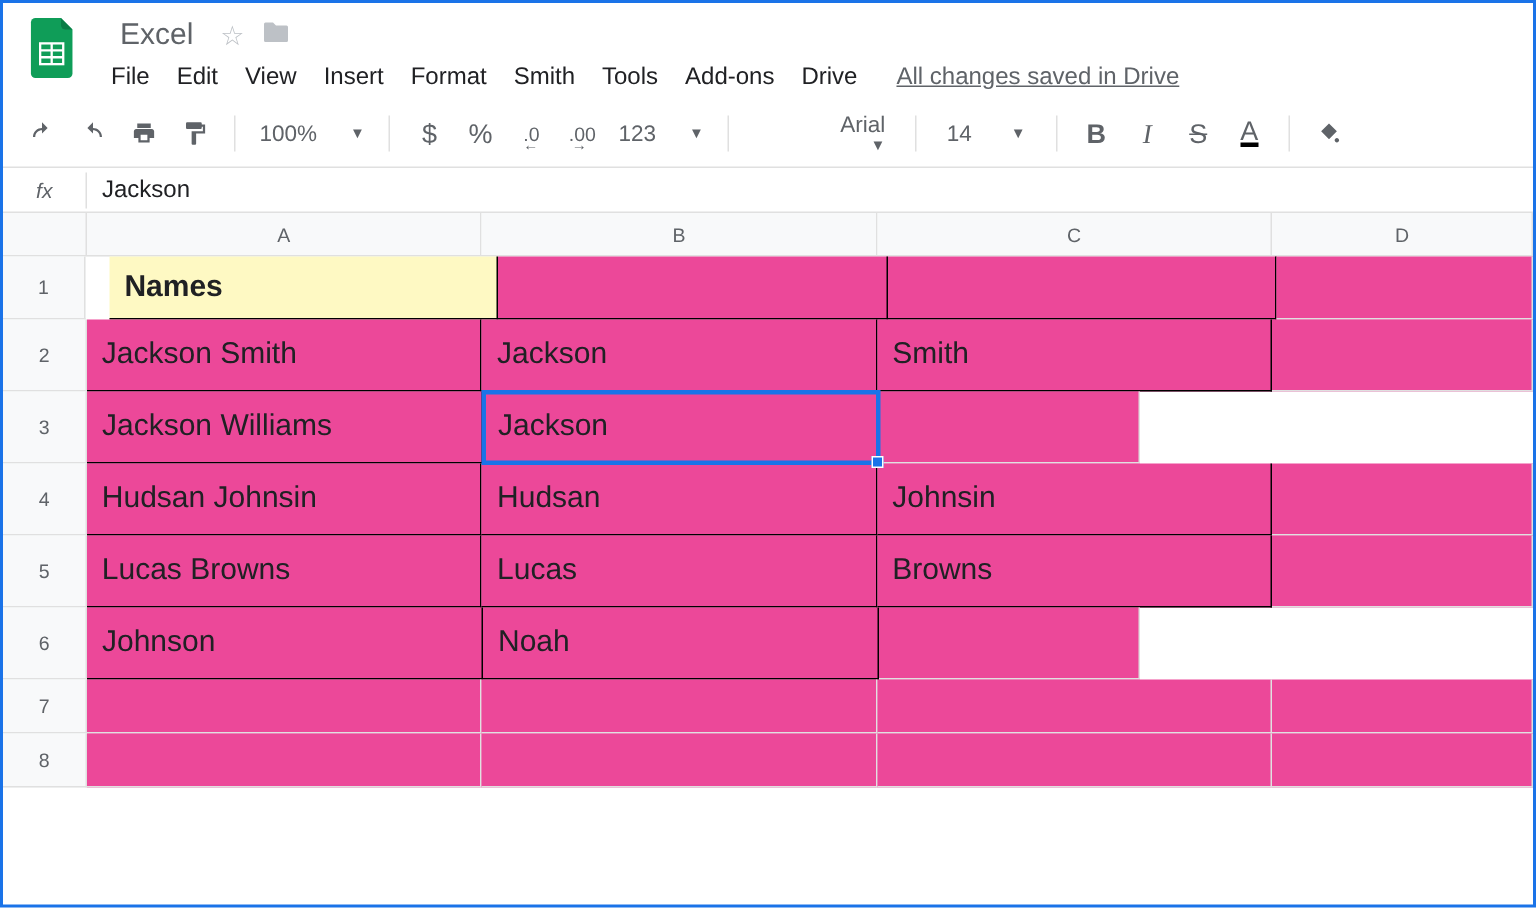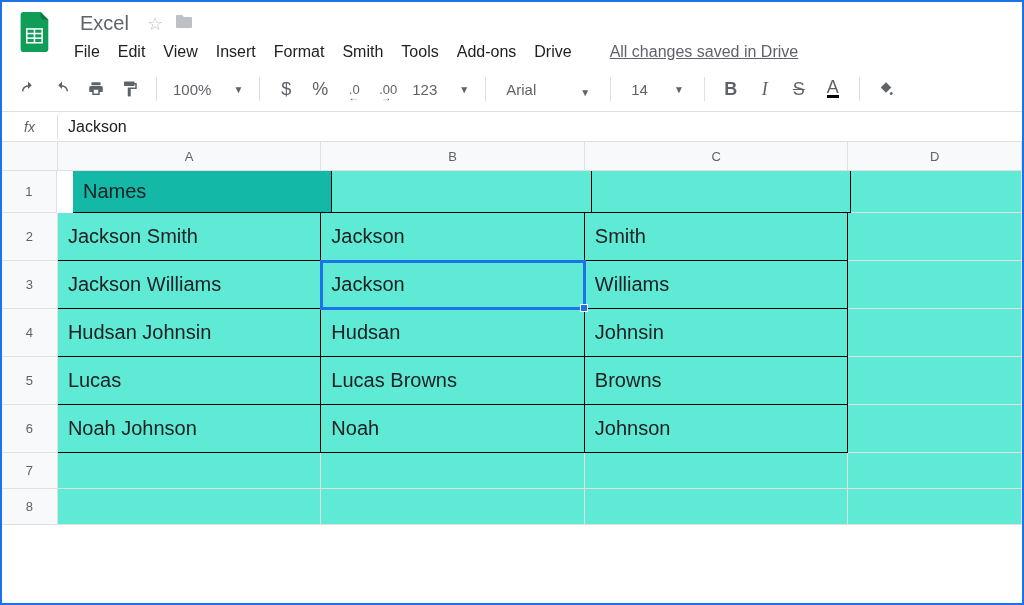--- a/index.html
+++ b/index.html
@@ -9,28 +9,28 @@
     .header { display: flex; align-items: flex-start; padding: 8px 12px 0 12px; }
     .logo { width: 44px; height: 44px; margin-right: 16px; display: flex; align-items: center; justify-content: center; }
     .logo svg { width: 40px; height: 40px; }
     .title-area { flex: 1; }
     .title-row { display: flex; align-items: center; gap: 12px; }
     .doc-title { font-size: 20px; color: #5f6368; padding: 2px 6px; }
     .star-icon { color: #bdc1c6; font-size: 18px; cursor: pointer; }
     .folder-icon { color: #bdc1c6; font-size: 18px; cursor: pointer; }
     .menubar { display: flex; align-items: center; gap: 18px; margin-top: 6px; font-size: 16px; color: #202124; }
     .menubar span { cursor: pointer; }
-    .save-status { text-decoration: underline; color: #5f6368; margin-left: 20px; }
+    .save-status { text-decoration: underline; color: #5f6368; margin-left: 8px; }
     
     
     .toolbar { display: flex; align-items: center; gap: 6px; padding: 8px 12px; border-bottom: 1px solid #e0e0e0; margin-top: 6px; }
     .tb-btn { width: 28px; height: 28px; display: flex; align-items: center; justify-content: center; cursor: pointer; color: #5f6368; font-size: 18px; border-radius: 2px; }
     .tb-sep { width: 1px; height: 24px; background: #e0e0e0; margin: 0 6px; }
     .tb-zoom { display: flex; align-items: center; gap: 22px; color: #5f6368; font-size: 15px; cursor: pointer; padding: 0 4px; }
-    .tb-font { display: flex; align-items: flex-end; gap: 0; color: #5f6368; font-size: 15px; cursor: pointer; padding: 0 8px; min-width: 100px; }
+    .tb-font { display: flex; align-items: flex-end; gap: 0; color: #5f6368; font-size: 15px; cursor: pointer; padding: 0 8px; min-width: 100px; flex-direction: column; }
     .tb-fontsize { display: flex; align-items: center; gap: 16px; color: #5f6368; font-size: 15px; cursor: pointer; padding: 0 8px; }
     .tb-bold { font-weight: bold; }
     .tb-italic { font-style: italic; font-family: serif; }
     .tb-strike { text-decoration: line-through; }
     .tb-color { border-bottom: 3px solid #000; padding-bottom: 1px; line-height: 14px; }
     .caret { font-size: 10px; color: #5f6368; }
     
     
     .formula-bar { display: flex; align-items: center; border-bottom: 1px solid #e0e0e0; height: 30px; }
     .fx-label { width: 56px; text-align: center; font-style: italic; color: #5f6368; font-size: 14px; border-right: 1px solid #e0e0e0; padding: 4px 0; }
@@ -41,24 +41,24 @@
     .col-headers { display: flex; background: #f8f9fa; border-bottom: 1px solid #e0e0e0; }
     .corner { width: 56px; height: 28px; border-right: 1px solid #e0e0e0; background: #f8f9fa; }
     .col-header { height: 28px; display: flex; align-items: center; justify-content: center; color: #5f6368; font-size: 13px; border-right: 1px solid #e0e0e0; background: #f8f9fa; cursor: pointer; }
     .col-A { width: 264px; }
     .col-B { width: 264px; }
     .col-C { width: 264px; }
     .col-D { width: 174px; }
     
     .row { display: flex; }
     .row-header { width: 56px; display: flex; align-items: center; justify-content: center; color: #5f6368; font-size: 13px; background: #f8f9fa; border-right: 1px solid #e0e0e0; border-bottom: 1px solid #e0e0e0; cursor: pointer; }
-    .cell { height: 48px; display: flex; align-items: center; padding: 0 10px; font-size: 20px; border-right: 1px solid #000; border-bottom: 1px solid #000; background: #5eead4; cursor: cell; }
+    .cell { height: 48px; display: flex; align-items: center; padding: 0 10px; font-size: 20px; border-right: 1px solid #000; border-bottom: 1px solid #000; background: #ec4899; cursor: cell; }
     .row-1 .cell { height: 42px; }
     .cell.no-border { border-right: 1px solid #e0e0e0; border-bottom: 1px solid #e0e0e0; }
-    .cell.header-cell { background: #14b8a6; font-weight: normal; margin-left: 16px; }
+    .cell.header-cell { background: #fef9c3; font-weight: bold; margin-left: 16px; }
     .row-empty .cell { height: 36px; border-right: 1px solid #e0e0e0; border-bottom: 1px solid #e0e0e0; }
     .row-empty .row-header { height: 36px; }
     
     .active-cell { position: relative; outline: 3px solid #1a73e8; outline-offset: -2px; z-index: 2; }
     .active-handle { position: absolute; right: -4px; bottom: -4px; width: 8px; height: 8px; background: #1a73e8; border: 1px solid #fff; z-index: 3; }
   </style>
 </head>
 <body>
 
 <div class="header">
@@ -189,42 +189,40 @@
     <div class="cell col-C">Smith</div>
     <div class="cell col-D no-border"></div>
   </div>
   <div class="row">
     <div class="row-header" style="height:48px;">3</div>
     <div class="cell col-A">Jackson Williams</div>
     <div class="cell col-B active-cell">
       <span>Jackson</span>
       <div class="active-handle"></div>
     </div>
-    <div class="cell col-C">Williams</div>
     <div class="cell col-D no-border"></div>
   </div>
   <div class="row">
     <div class="row-header" style="height:48px;">4</div>
     <div class="cell col-A">Hudsan Johnsin</div>
     <div class="cell col-B">Hudsan</div>
     <div class="cell col-C">Johnsin</div>
     <div class="cell col-D no-border"></div>
   </div>
   <div class="row">
     <div class="row-header" style="height:48px;">5</div>
+    <div class="cell col-A">Lucas Browns</div>
     <div class="cell col-B">Lucas</div>
-    <div class="cell col-A">Lucas Browns</div>
     <div class="cell col-C">Browns</div>
     <div class="cell col-D no-border"></div>
   </div>
   <div class="row">
     <div class="row-header" style="height:48px;">6</div>
-    <div class="cell col-A">Noah Johnson</div>
+    <div class="cell col-C">Johnson</div>
     <div class="cell col-B">Noah</div>
-    <div class="cell col-C">Johnson</div>
     <div class="cell col-D no-border"></div>
   </div>
   <div class="row row-empty">
     <div class="row-header">7</div>
     <div class="cell col-A"></div>
     <div class="cell col-B"></div>
     <div class="cell col-C"></div>
     <div class="cell col-D"></div>
   </div>
   <div class="row row-empty">

